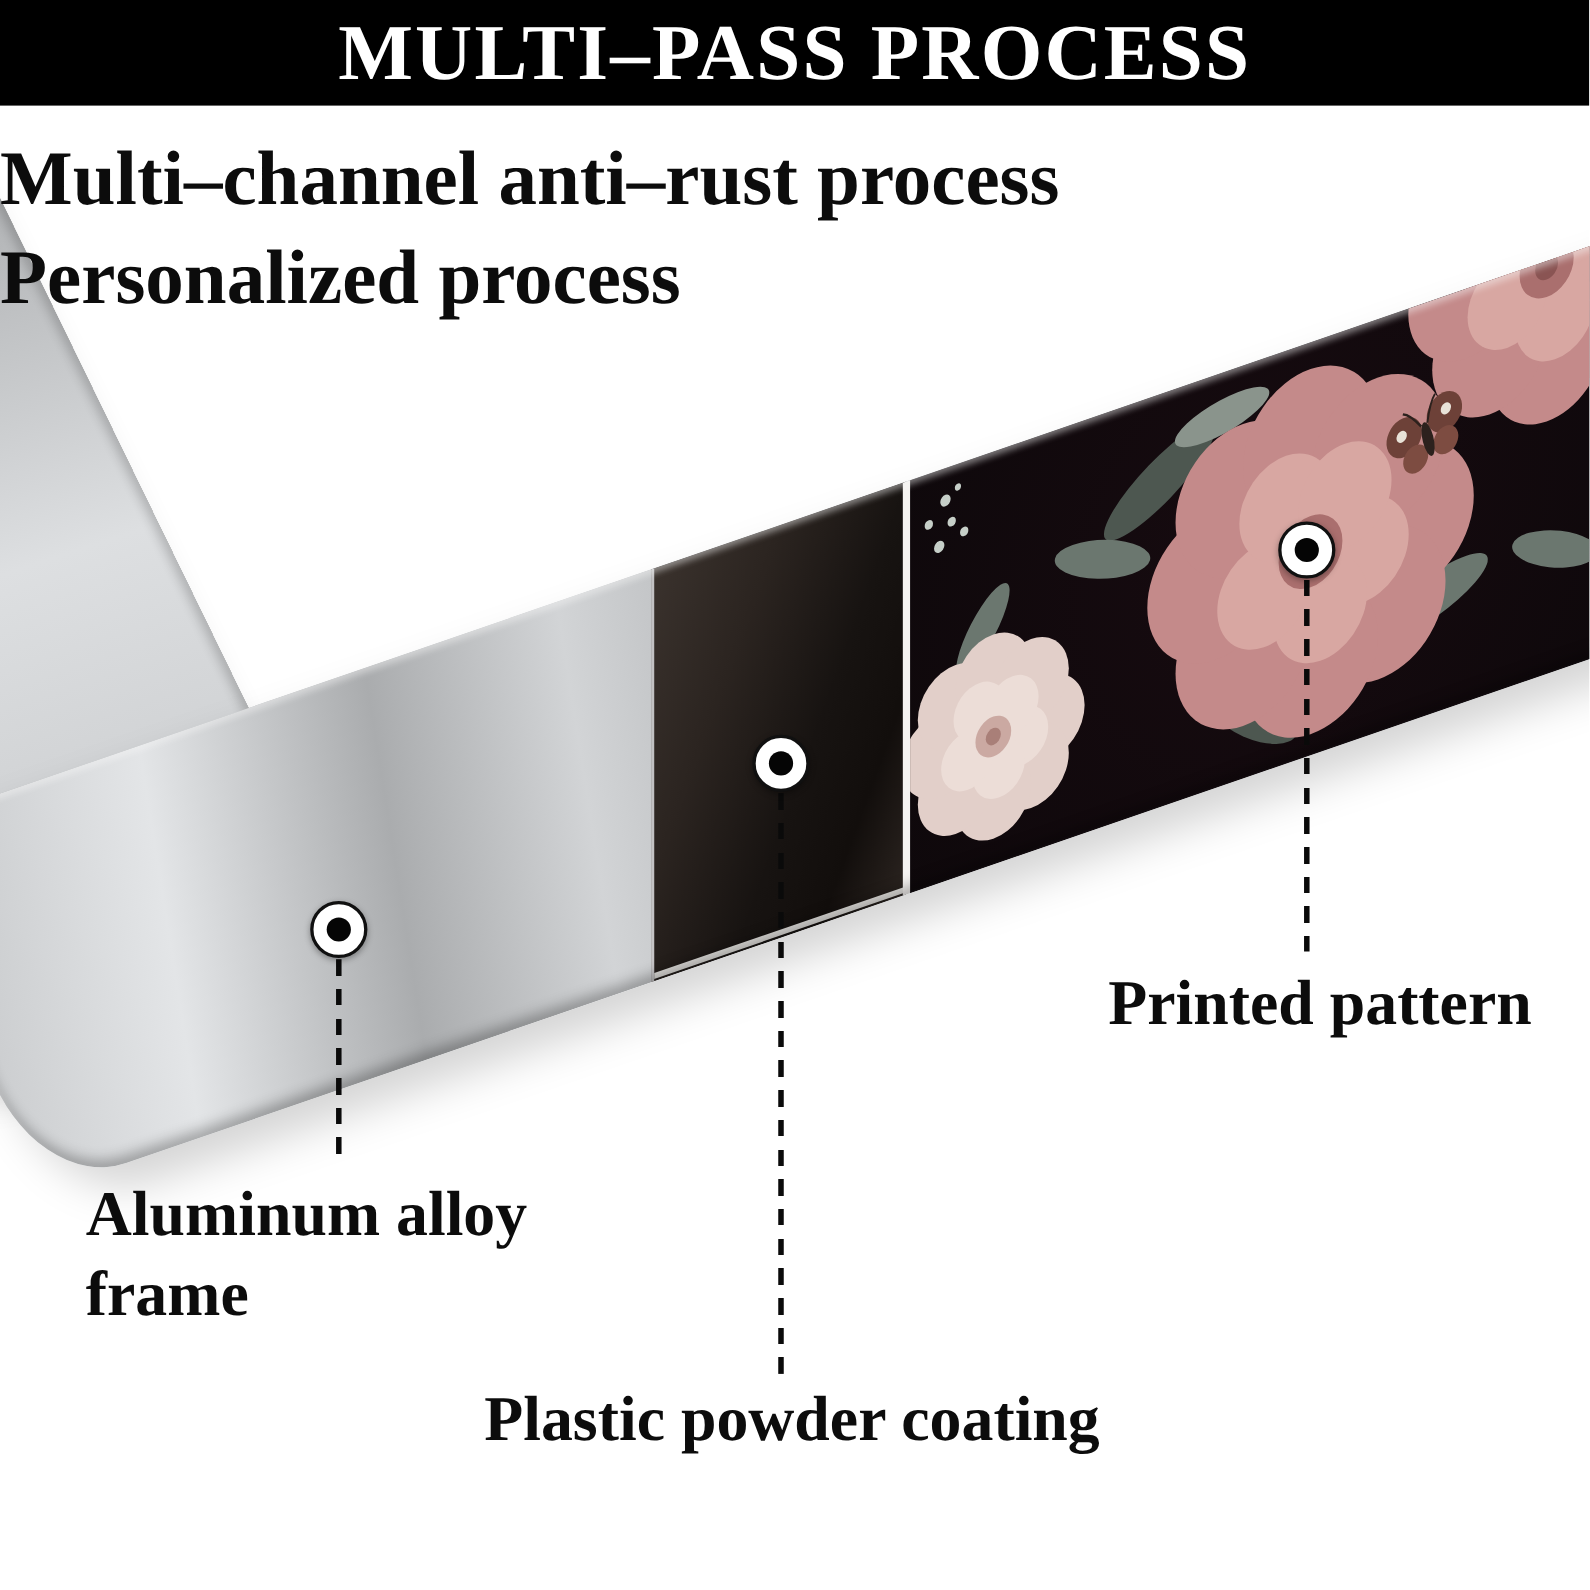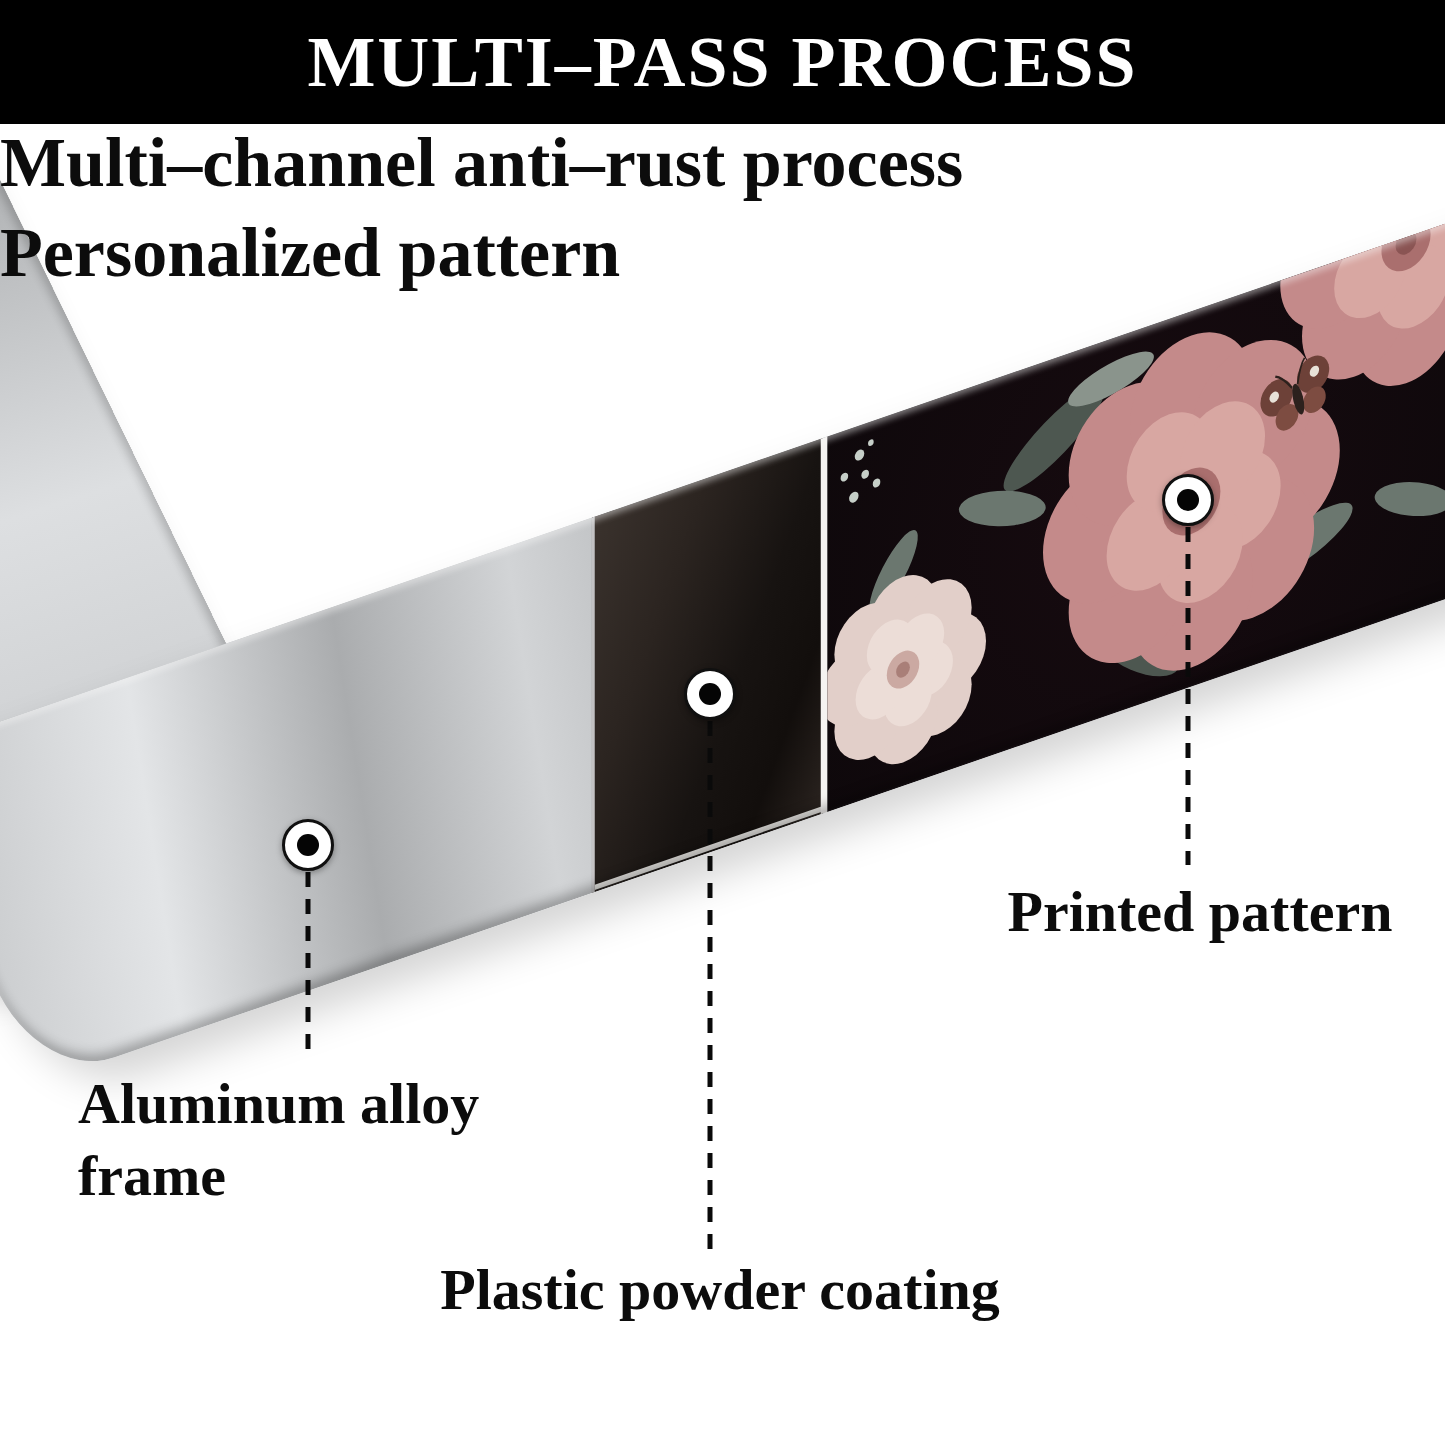--- a/index.html
+++ b/index.html
@@ -52,21 +52,21 @@
     left:966px;width:1140px;transform:skewX(-19deg);transform-origin:0 0;
     background:radial-gradient(circle at 30% 45%, #170b10 0%, var(--floral-bg,#0a0709) 70%);
     z-index:2;
   }
   .floral-art{position:absolute;inset:0;width:100%;height:100%;
     --f1:var(--flower-pink,#c48a8a);--f2:var(--flower-pink-light,#d8a7a2);
     --f3:var(--flower-pink-deep,#aa6f6e);--f4:#8a5453;}
 
   
   .banner{
-    position:absolute;left:0;top:0;right:0;height:124px;z-index:40;
+    position:absolute;left:0;top:0;right:0;height:96px;z-index:40;
     background:var(--banner-bg,#000);color:var(--banner-fg,#fff);
     display:flex;align-items:center;justify-content:center;
     font-size:72px;font-weight:700;letter-spacing:2px;white-space:nowrap;
   }
   .heading{
     position:absolute;left:0;right:0;top:118px;z-index:30;text-align:left;
     font-size:70px;font-weight:700;line-height:1.28;color:var(--text,#0b0b0b);
   }
 
   
@@ -174,21 +174,21 @@
       </div>
     </div>
   </div>
 
   <div class="banner">
     <span>MULTI–PASS PROCESS</span>
   </div>
 
   <div class="heading">
     <div>Multi–channel anti–rust process</div>
-    <div>Personalized pattern</div>
+    <div>Personalized process</div>
   </div>
 
   <div class="dot" style="left:308px;top:845px">
     <span class="dot-core"></span>
   </div>
   <div class="dot" style="left:710px;top:694px">
     <span class="dot-core"></span>
   </div>
   <div class="dot" style="left:1188px;top:500px">
     <span class="dot-core"></span>

